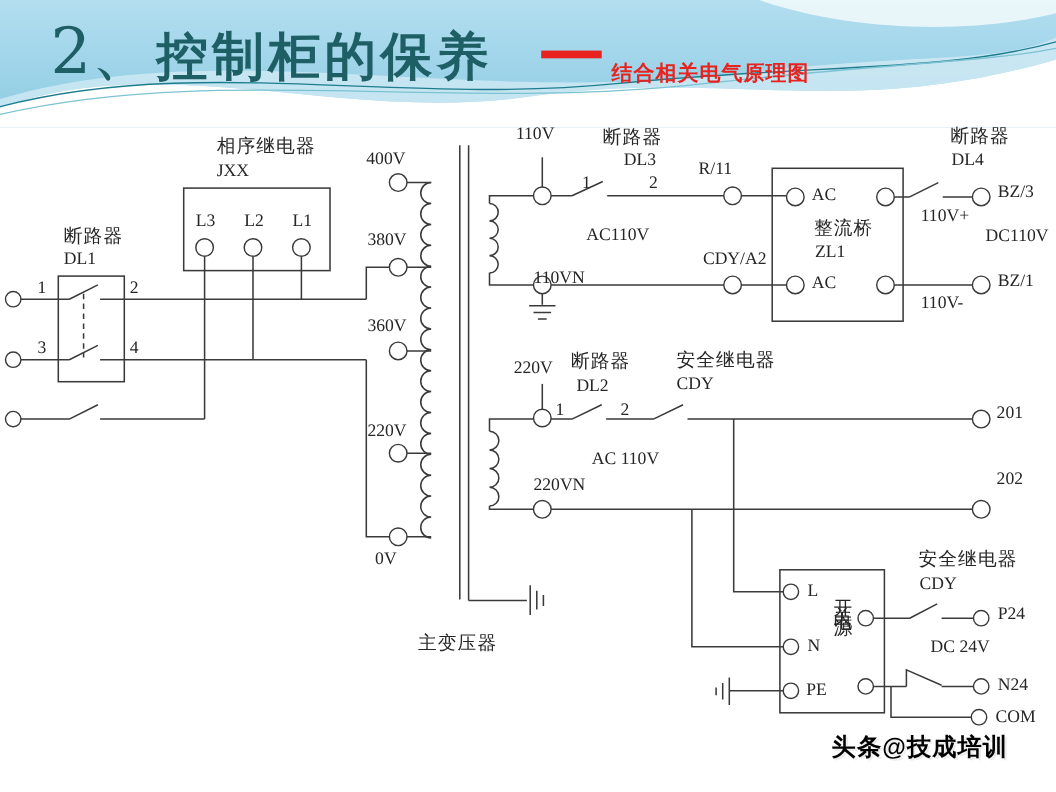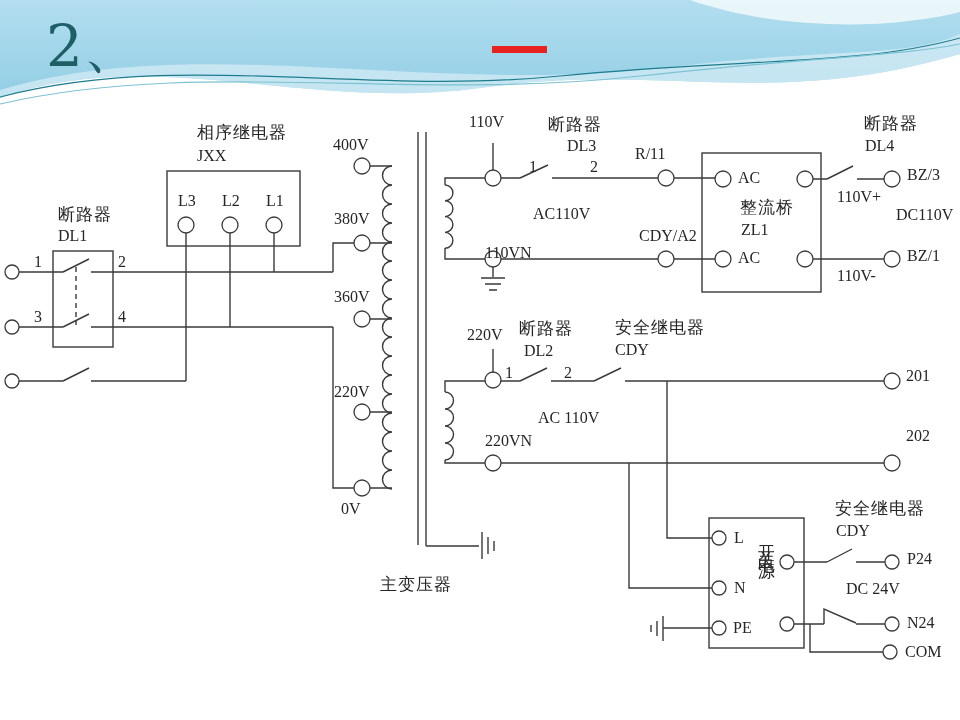--- a/index.html
+++ b/index.html
@@ -35,21 +35,23 @@
     </defs>
     <rect x="0" y="0" width="960" height="116" fill="url(#skyg)"></rect>
     <path d="M690,0 C770,28 880,32 960,12 L960,0 Z" fill="#eef8fb" opacity="0.9"></path>
     <path d="M0,116 L0,98 C150,44 310,112 480,88 C660,62 770,110 960,54 L960,116 Z" fill="#ffffff"></path>
     <path d="M0,90 C200,30 430,98 680,66 C830,48 910,58 960,34 L960,54 C770,110 660,62 480,88 C310,112 150,44 0,98 Z" fill="#ddf0f8" opacity="0.65"></path>
     <path d="M0,97 C180,50 360,96 560,76 C740,58 860,66 960,38" stroke="#1d7d8f" stroke-width="1.2" fill="none"></path>
     <path d="M0,104 C200,58 410,102 640,76 C800,58 900,56 960,44" stroke="#7cc2d2" stroke-width="1.2" fill="none"></path>
   </svg>
 
   <div class="title-number">2、</div>
+  <div class="title-main">控制柜的保养</div>
   <div class="title-dash"></div>
+  <div class="title-sub">结合相关电气原理图</div>
 
   <svg class="schem-svg" width="960" height="720" viewBox="0 0 960 720" fill="none" stroke="#3a3a3a" stroke-width="1.4">
 
     <path d="M19,272 H63 M63,272 L89,259 M91,272 H333 M333,272 V243 H354"></path>
     <path d="M19,327 H63 M63,327 L89,314 M91,327 H333 M333,327 V488 H354"></path>
     <path d="M19,381 H63 M63,381 L89,368 M91,381 H186 M186,381 V233"></path>
     <path d="M230,233 V327"></path>
     <path d="M274,233 V272"></path>
     <path stroke-dasharray="5,4" d="M76,267 V325"></path>
 
@@ -174,13 +176,14 @@
   <div class="lbl" style="left:733px;top:619px">PE</div>
   <div class="lbl vtext" style="left:756px;top:531px;height:100px">开关电源</div>
   <div class="lbl cn" style="left:835px;top:500px">安全继电器</div>
   <div class="lbl" style="left:836px;top:522px">CDY</div>
   <div class="lbl" style="left:907px;top:550px">P24</div>
   <div class="lbl" style="left:846px;top:580px">DC 24V</div>
   <div class="lbl" style="left:907px;top:614px">N24</div>
   <div class="lbl" style="left:905px;top:643px">COM</div>
   <div class="lbl cn" style="left:380px;top:576px">主变压器</div>
 
+  <div class="watermark">头条@技成培训</div>
 </div>
 
 </body></html>

